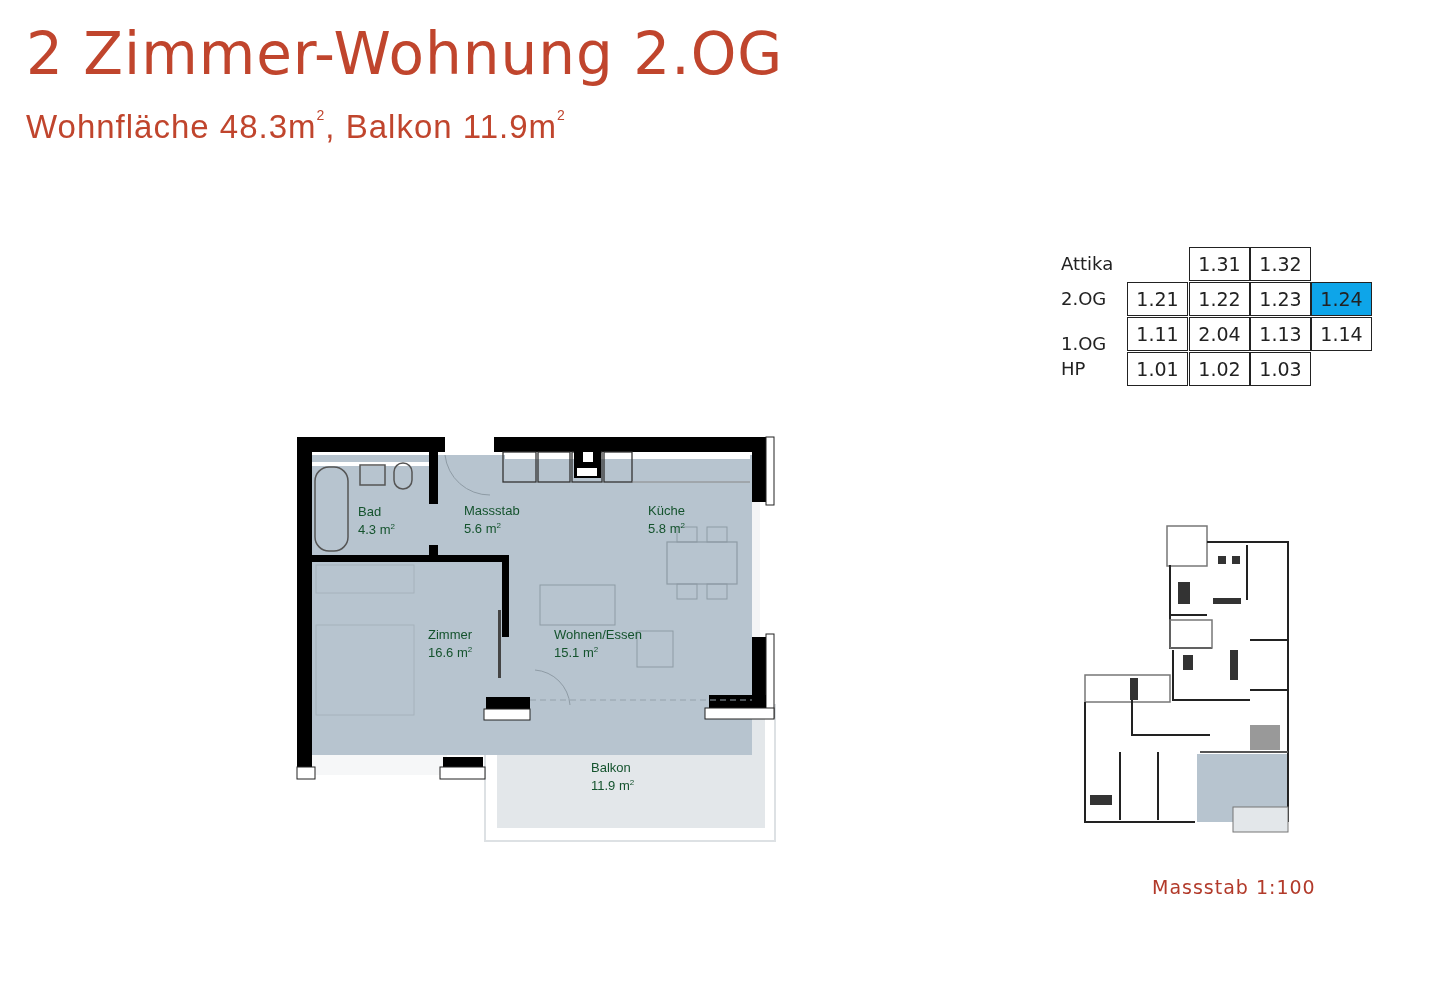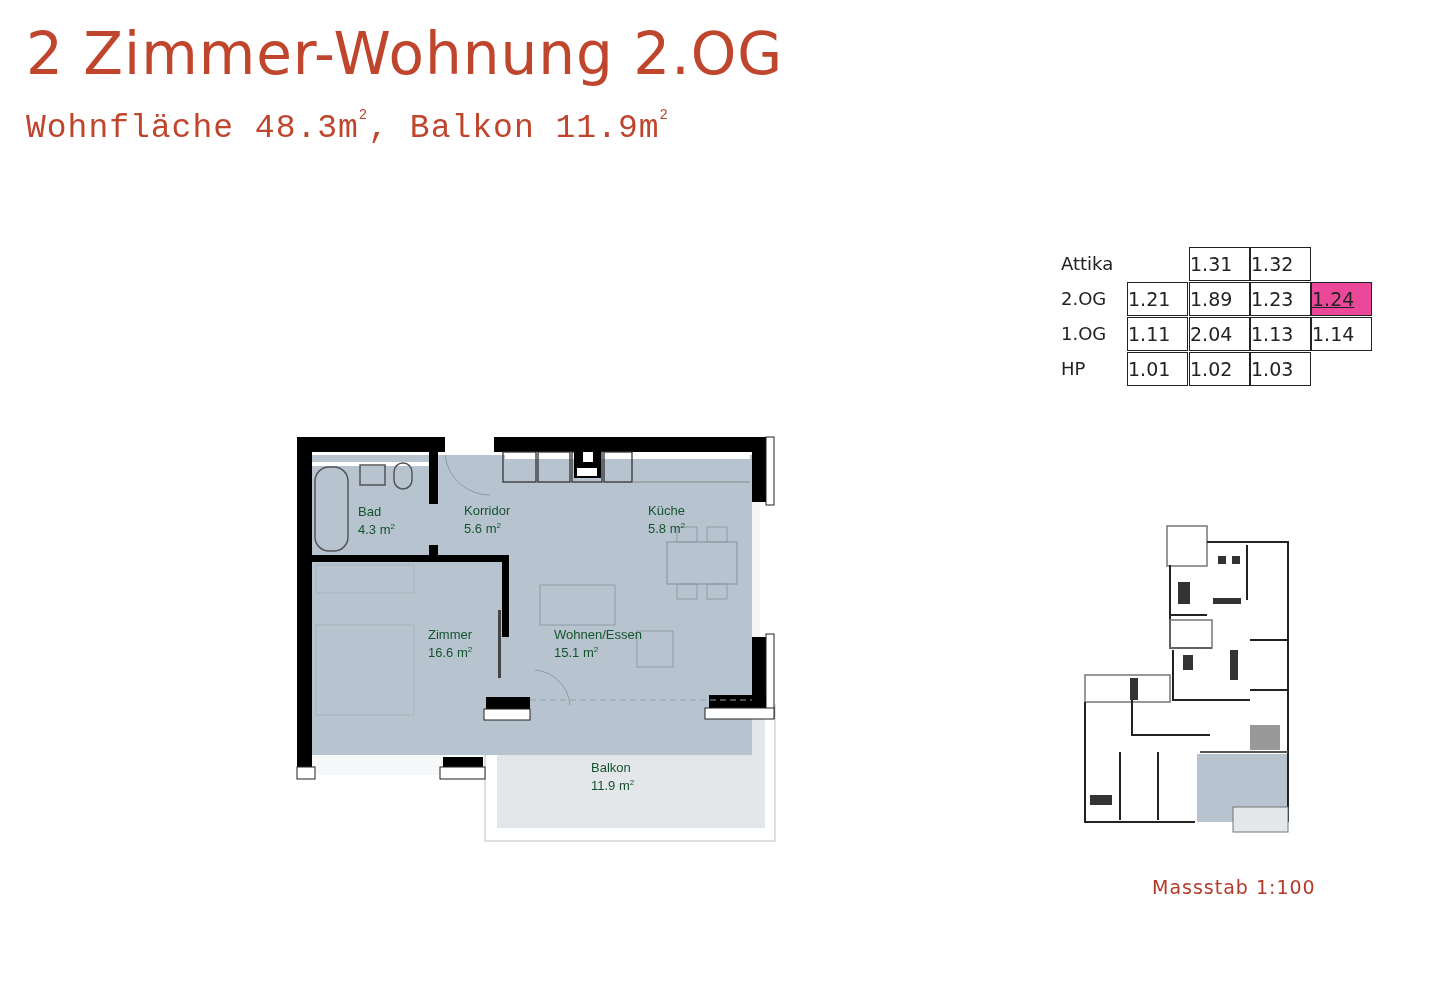--- a/index.html
+++ b/index.html
@@ -1,47 +1,47 @@
 <!DOCTYPE html>
 <html><head>
 <meta charset="utf-8">
 <style>
   html, body { margin:0; padding:0; background:#ffffff; }
   body { width:1440px; height:998px; position:relative; overflow:hidden; font-family:"DejaVu Sans", sans-serif; }
   .title { position:absolute; left:26px; top:14px; font-size:58px; color:#c0452d; letter-spacing:1px; line-height:80px; font-family:"DejaVu Sans", sans-serif; font-weight:normal; }
-  .subtitle { position:absolute; left:26px; top:94px; font-size:33px; color:#c0452d; letter-spacing:1px; line-height:42px; font-family:Liberation Mono, monospace; }
+  .subtitle { position:absolute; left:26px; top:94px; font-size:33px; color:#c0452d; letter-spacing:1px; line-height:42px; font-family:Liberation Sans, sans-serif; }
   .subtitle sup, .title sup { font-size:14px; vertical-align:18px; }
 
   
   .grid-label { position:absolute; left:1061px; font-size:18px; color:#222; font-family:"DejaVu Sans", sans-serif; }
-  .cell { position:absolute; width:61px; height:34px; border:1px solid #222; box-sizing:border-box; font-size:19px; line-height:32px; color:#222; background:#fff; font-family:"DejaVu Sans", sans-serif; }
-  .cell.active { background:#ec4899;text-decoration:underline; }
+  .cell { position:absolute; width:61px; height:34px; border:1px solid #222; box-sizing:border-box; text-align:center; font-size:19px; line-height:32px; color:#222; background:#fff; font-family:"DejaVu Sans", sans-serif; }
+  .cell.active { background:#0ea5e9; }
 
   .plan { position:absolute; left:0; top:0; }
   .room-label { position:absolute; font-family:"Liberation Sans", sans-serif; font-size:13px; color:#14532d; line-height:15px; }
   .room-label sup { font-size:8px; }
   .massstab { position:absolute; left:1152px; top:876px; font-size:19px; color:#b23a2a; letter-spacing:1px; font-family:"DejaVu Sans", sans-serif;text-align:center; }
 </style>
 </head>
 <body>
 
 <div class="title">2 Zimmer-Wohnung 2.OG</div>
 <div class="subtitle"><span>Wohnfläche 48.3m</span><sup>2</sup><span>, Balkon 11.9m</span><sup>2</sup></div>
 
 <div>
   <div class="grid-label" style="top:253px">Attika</div>
   <div class="grid-label" style="top:288px">2.OG</div>
-  <div class="grid-label" style="top:323px">1.OG</div>
+  <div class="grid-label" style="top:333px">1.OG</div>
   <div class="grid-label" style="top:358px">HP</div>
 
   <div class="cell" style="left:1189px;top:247px">1.31</div>
   <div class="cell" style="left:1250px;top:247px">1.32</div>
 
   <div class="cell" style="left:1127px;top:282px">1.21</div>
-  <div class="cell" style="left:1189px;top:282px">1.89</div>
+  <div class="cell" style="left:1189px;top:282px">1.22</div>
   <div class="cell" style="left:1250px;top:282px">1.23</div>
   <div class="cell active" style="left:1311px;top:282px">1.24</div>
 
   <div class="cell" style="left:1127px;top:317px">1.11</div>
   <div class="cell" style="left:1189px;top:317px">2.04</div>
   <div class="cell" style="left:1250px;top:317px">1.13</div>
   <div class="cell" style="left:1311px;top:317px">1.14</div>
 
   <div class="cell" style="left:1127px;top:352px">1.01</div>
   <div class="cell" style="left:1189px;top:352px">1.02</div>
@@ -108,21 +108,21 @@
   <path d="M445 455 A45 45 0 0 0 490 495" fill="none" stroke="#8e9ba5"></path>
   <path d="M535 670 A38 38 0 0 1 570 705" fill="none" stroke="#8e9ba5"></path>
   <line x1="530" y1="700" x2="752" y2="700" stroke="#95a2ac" stroke-dasharray="6 4"></line>
 </svg>
 
 <div class="room-label" style="left:358px;top:504px">
     <div>Bad</div>
     <div><span>4.3 m</span><sup>2</sup></div>
   </div>
 <div class="room-label" style="left:464px;top:503px">
-    <div>Korridor</div>
+    <div>Massstab</div>
     <div><span>5.6 m</span><sup>2</sup></div>
   </div>
 <div class="room-label" style="left:648px;top:503px">
     <div>Küche</div>
     <div><span>5.8 m</span><sup>2</sup></div>
   </div>
 <div class="room-label" style="left:428px;top:627px">
     <div>Zimmer</div>
     <div><span>16.6 m</span><sup>2</sup></div>
   </div>

